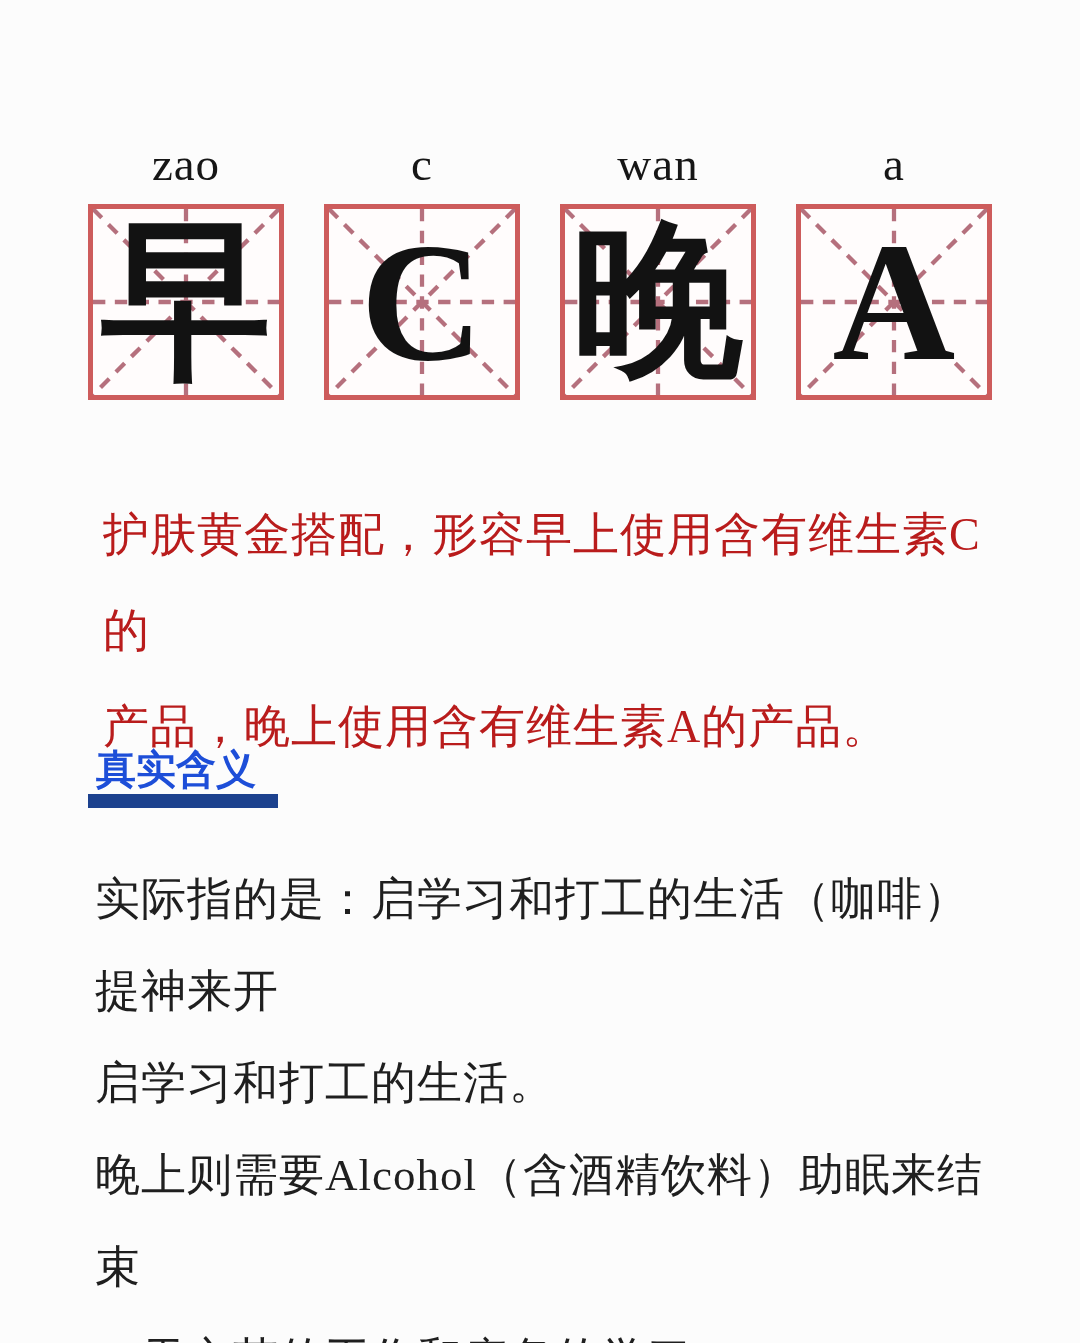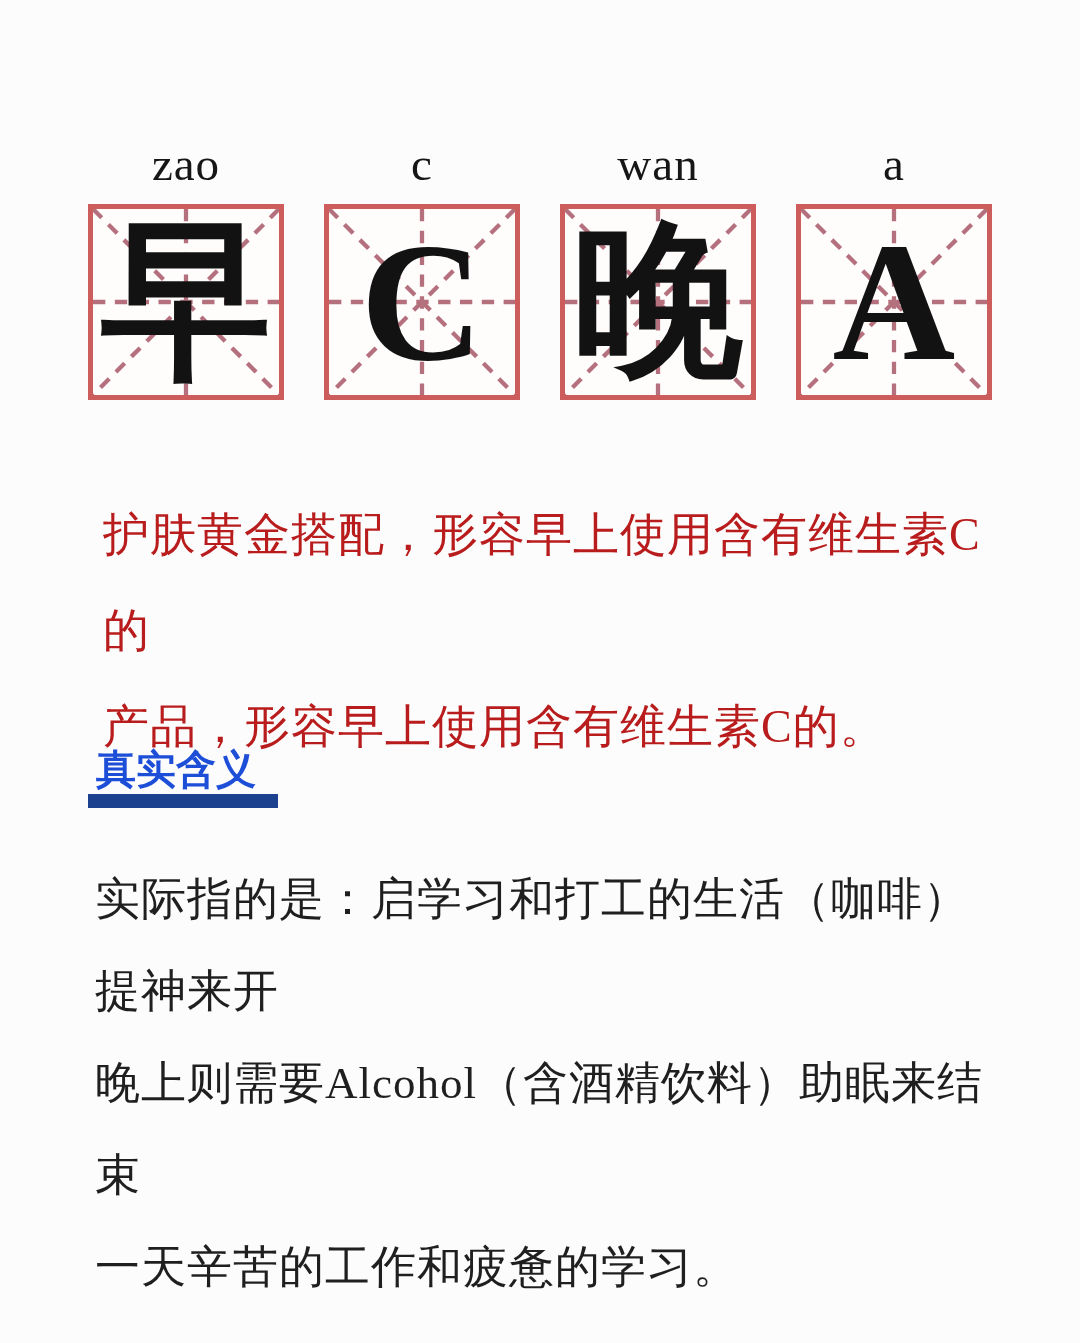--- a/index.html
+++ b/index.html
@@ -174,25 +174,26 @@
           <line class="guide" x1="98" y1="0" x2="98" y2="196"></line>
         </svg>
         <span class="box-glyph">A</span>
       </div>
     </div>
 
   </div>
 
   <div class="definition">
     <div>护肤黄金搭配，形容早上使用含有维生素C的</div>
-    <div>产品，形容早上使用含有维生素C的。</div>
+    <div>产品，晚上使用含有维生素A的产品。</div>
   </div>
 
   <div class="section-heading">真实含义</div>
   <div class="heading-bar"></div>
 
   <div class="meaning">
     <div>实际指的是：启学习和打工的生活（咖啡）提神来开</div>
+    <div>启学习和打工的生活。</div>
     <div>晚上则需要Alcohol（含酒精饮料）助眠来结束</div>
     <div>一天辛苦的工作和疲惫的学习。</div>
   </div>
 
 </div>
 
 </body></html>

